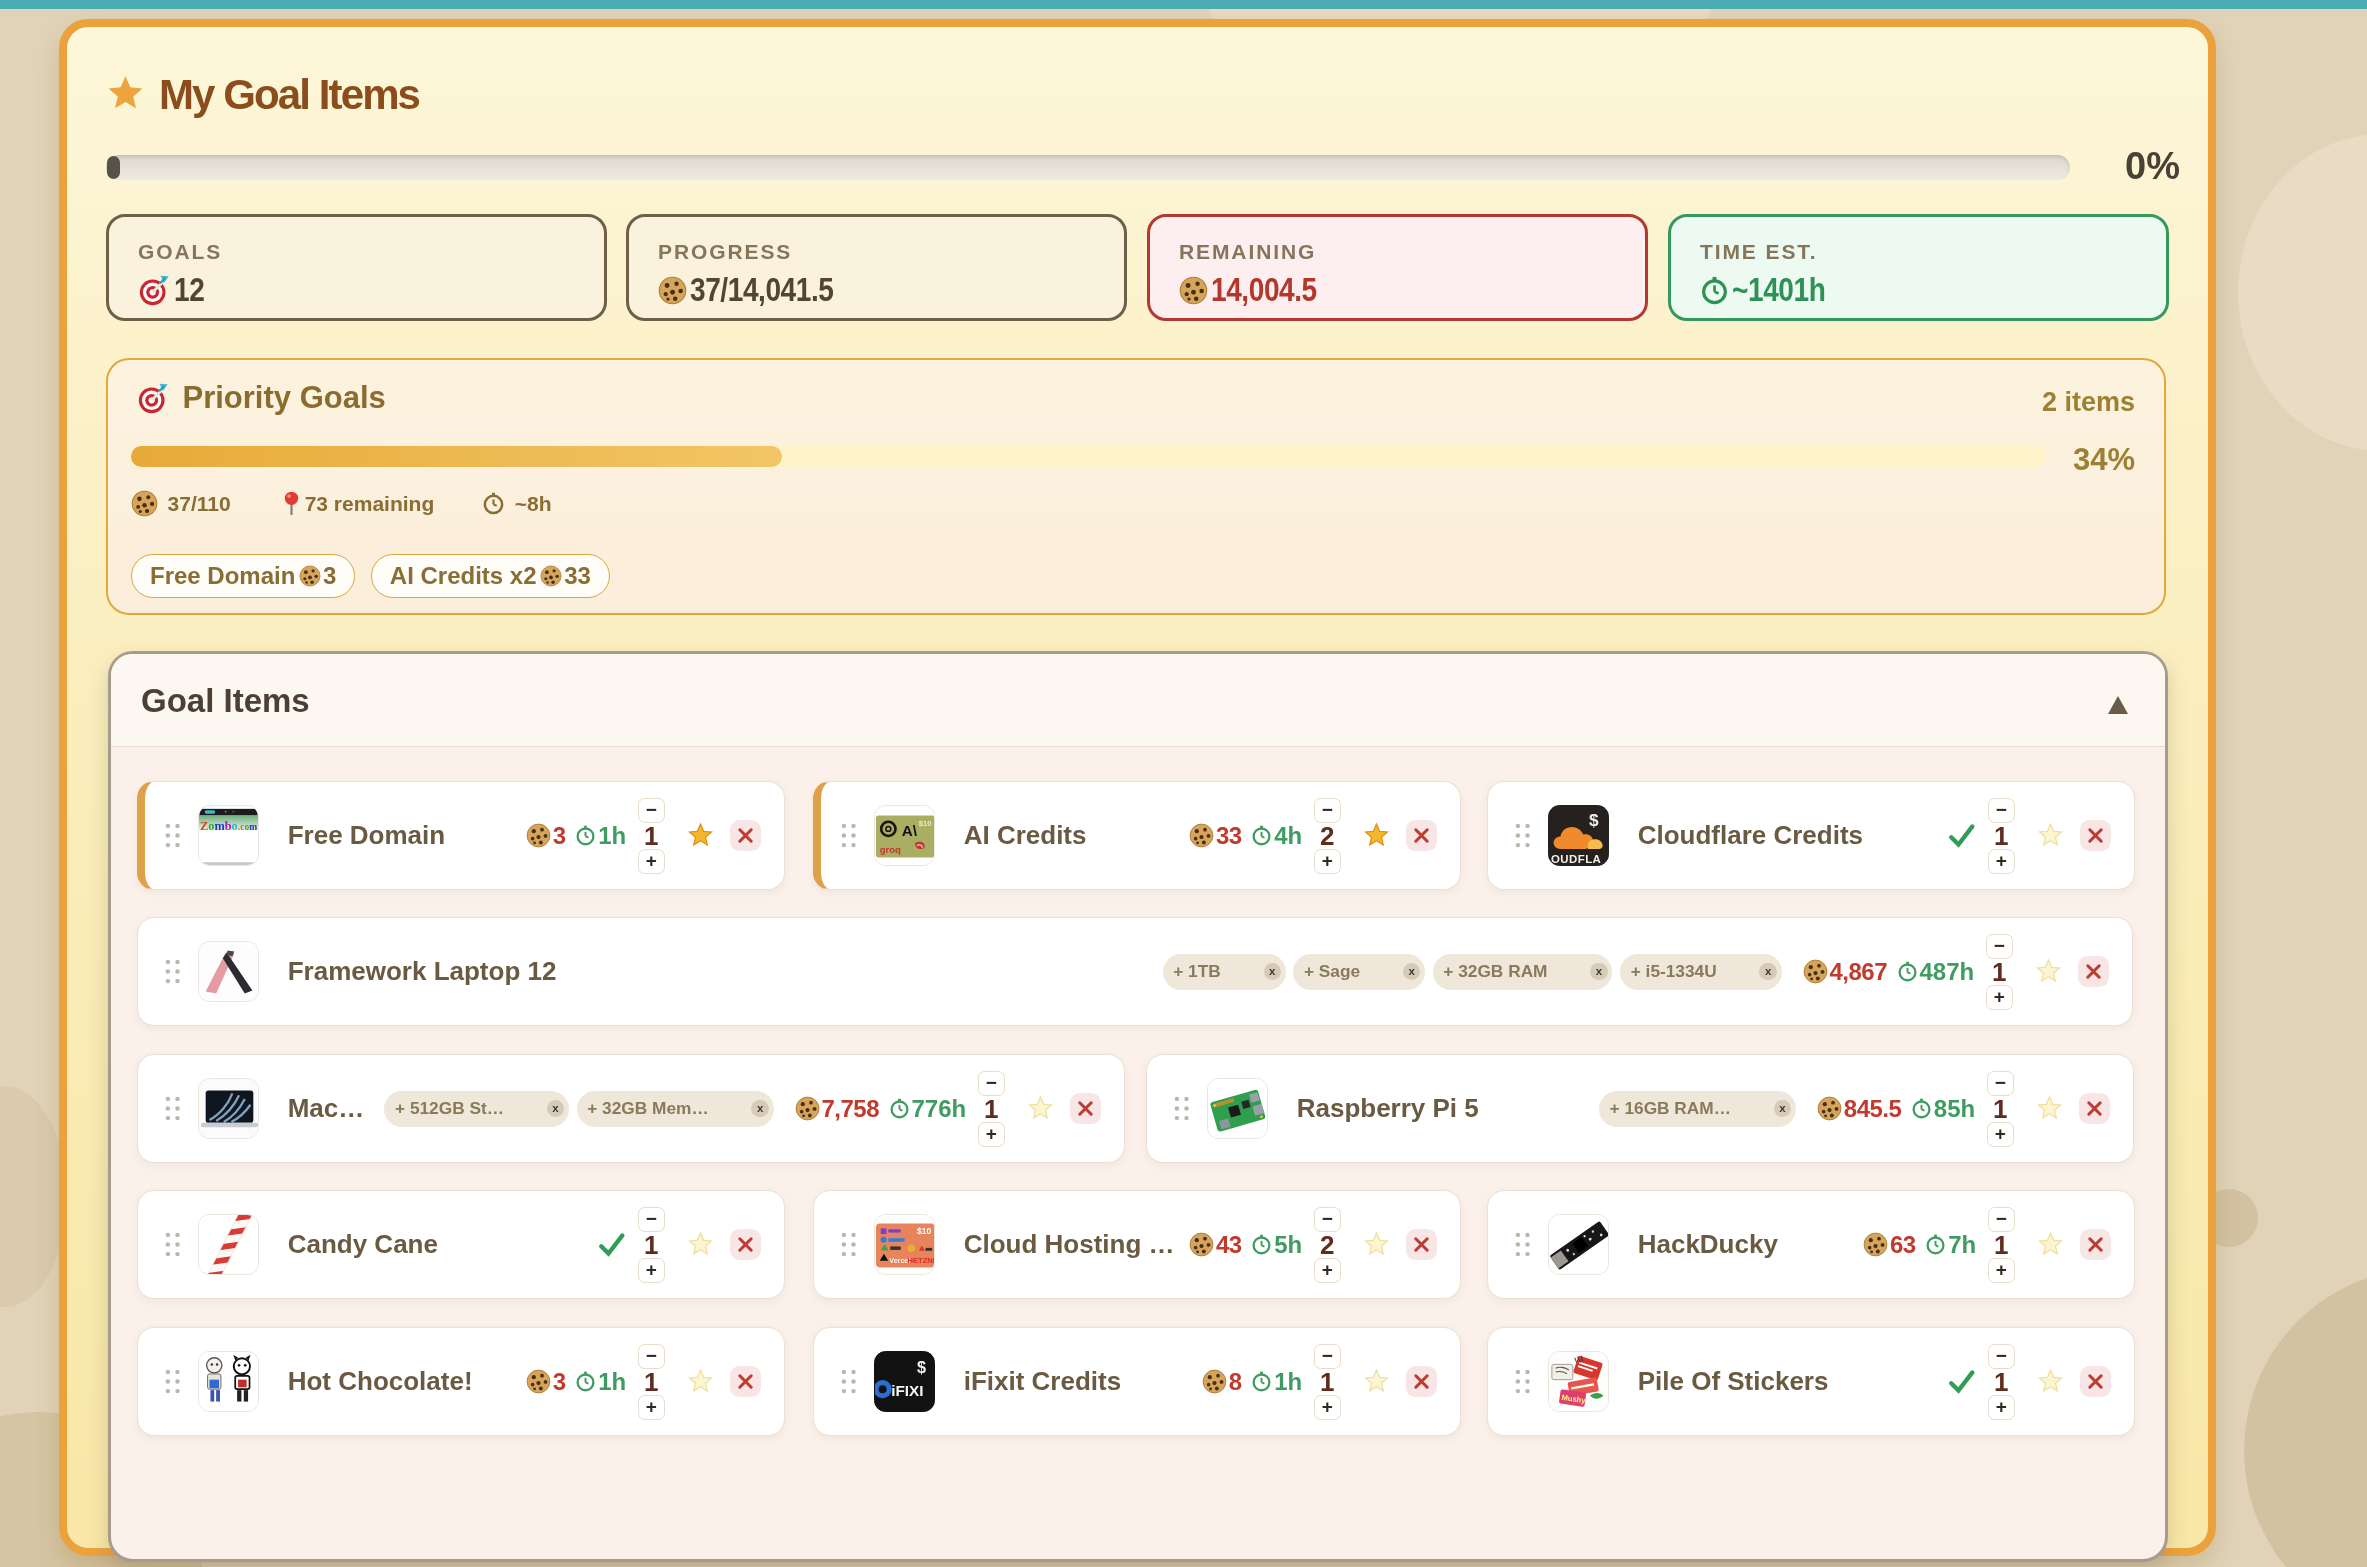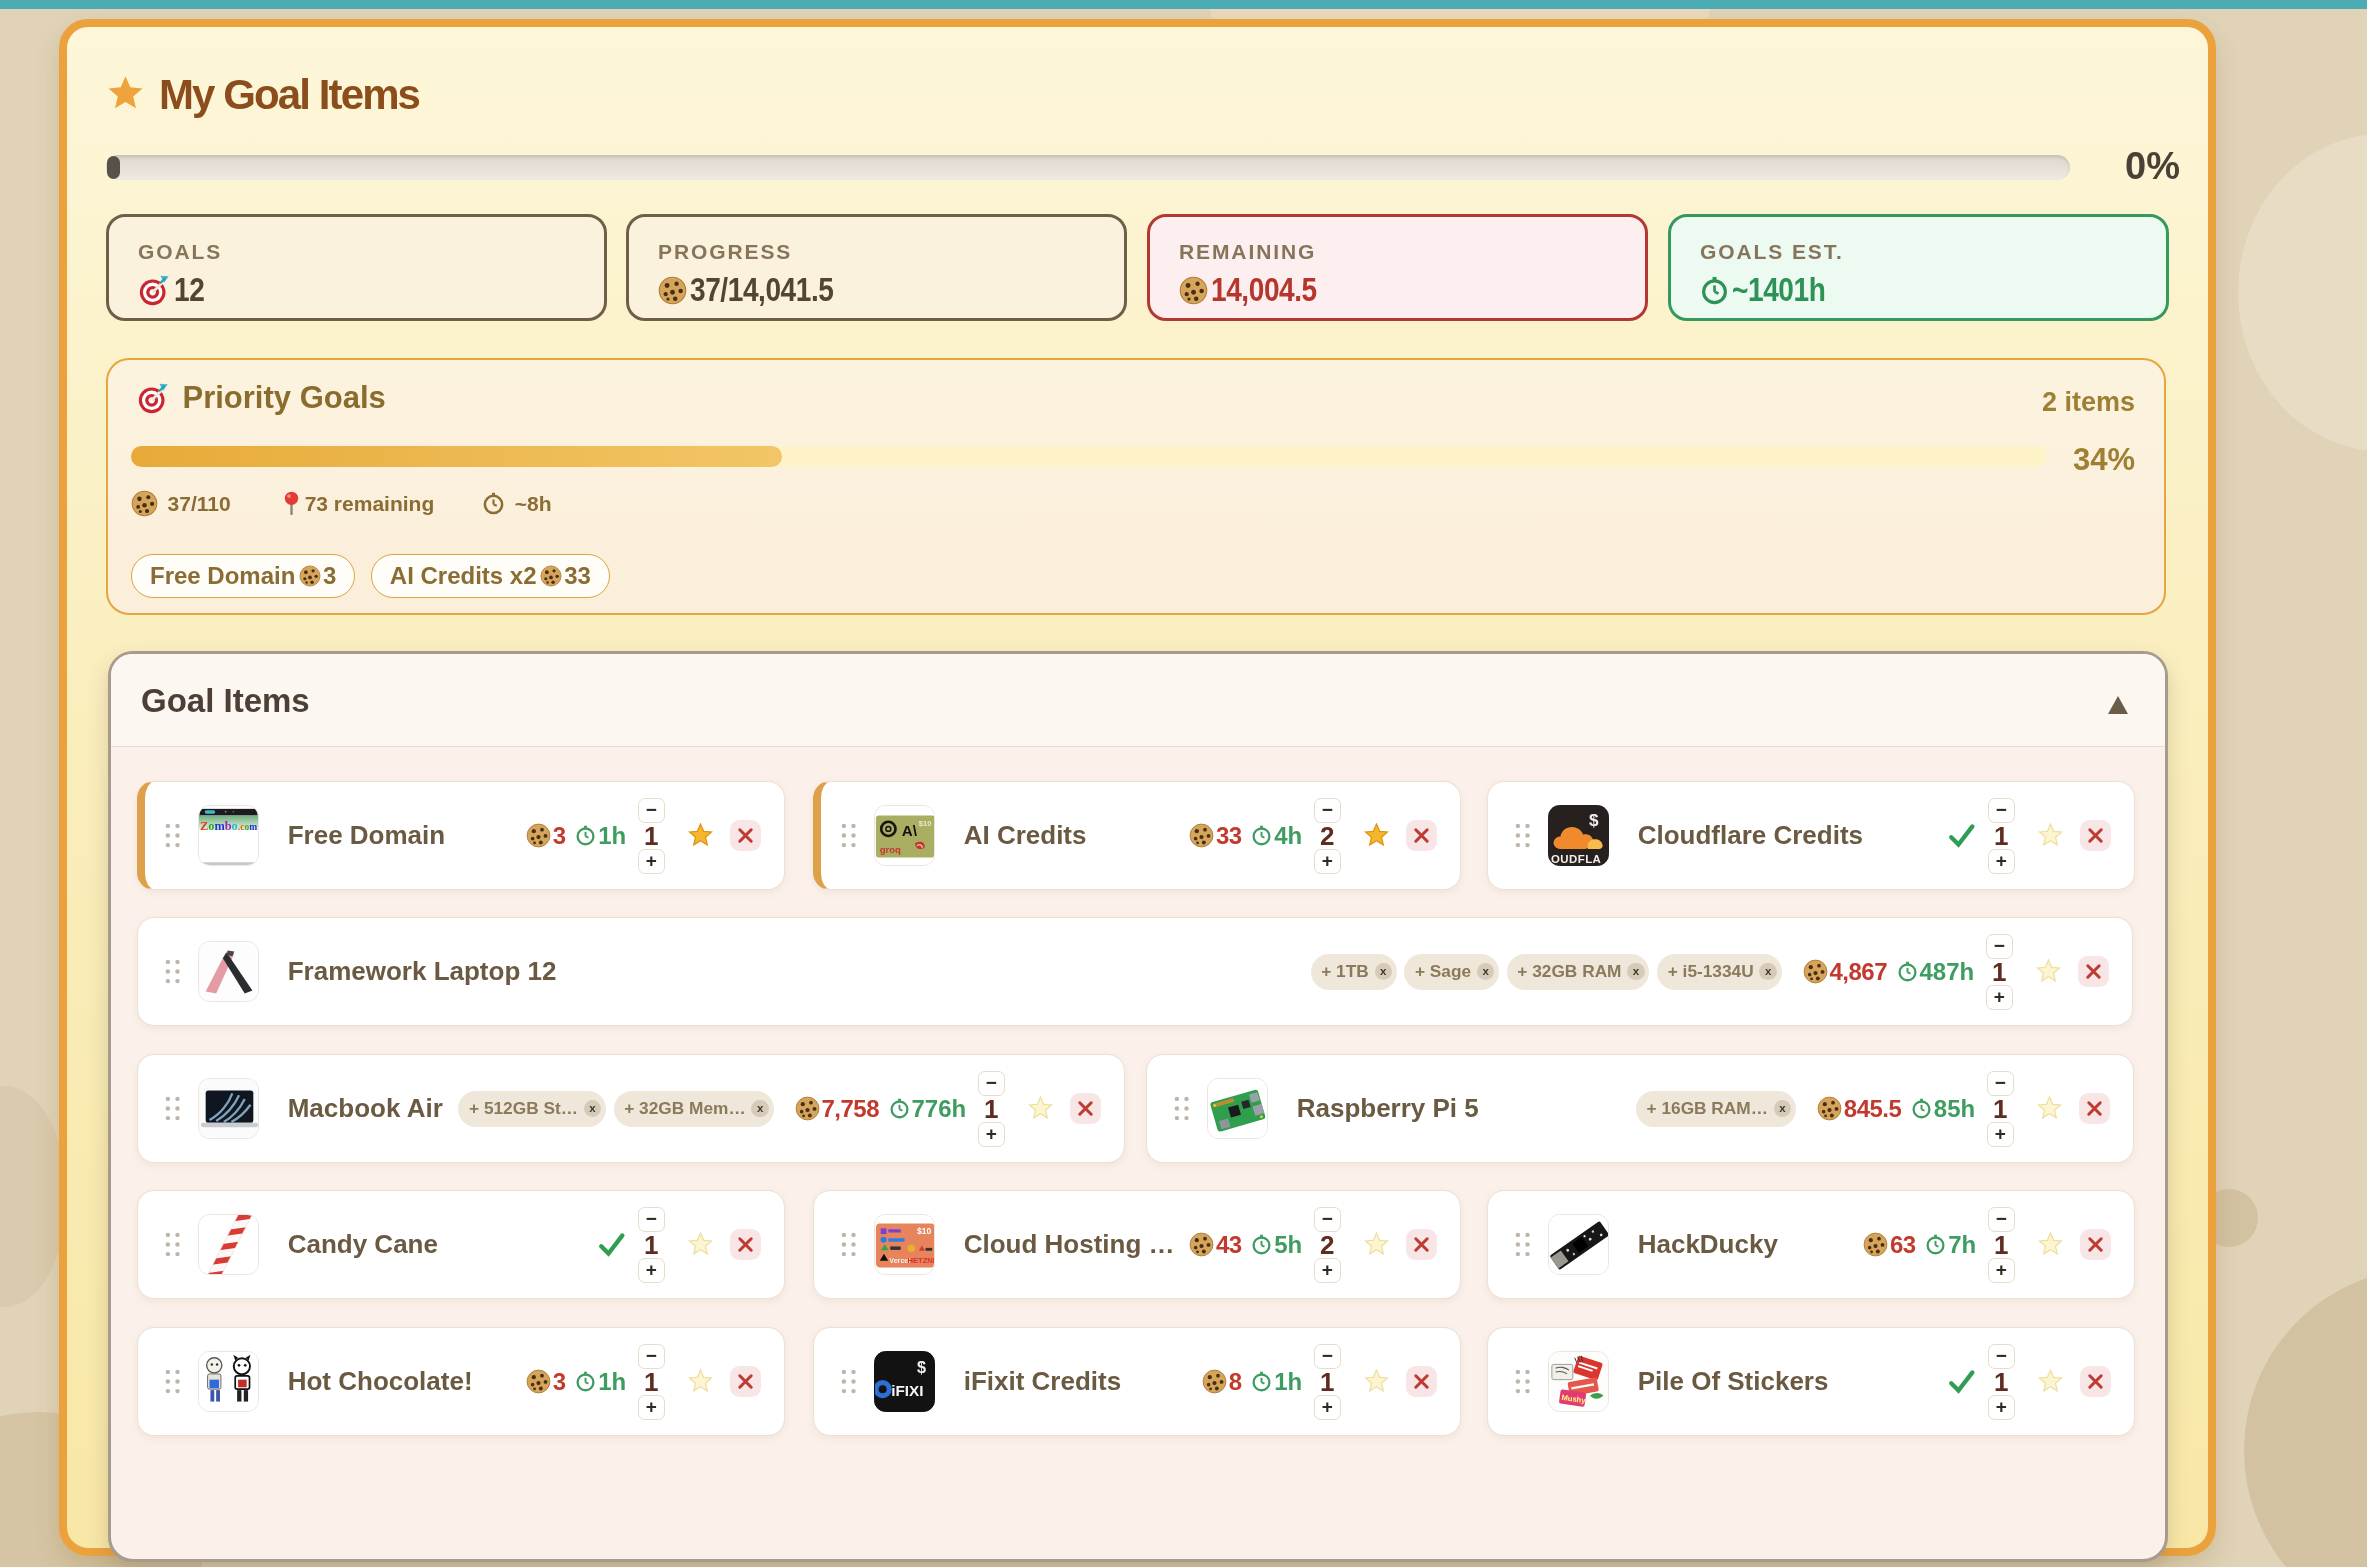--- a/index.html
+++ b/index.html
@@ -50,21 +50,21 @@
 .iname { margin-left:29px; font-size:26px; color:#6b5a42; white-space:nowrap; overflow:hidden; text-overflow:ellipsis; flex:0 1 auto; }
 .ck { display:flex; align-items:center; gap:1.9px; font-size:24px; color:#c23a2d; letter-spacing:-0.5px; flex:0 0 auto; }
 .tm { display:flex; align-items:center; gap:1.9px; margin-left:9.6px; font-size:24px; color:#3f9c61; flex:0 0 auto; }
 .qty { margin-left:11.5px; width:27px; display:flex; flex-direction:column; align-items:center; flex:0 0 auto; }
 .qbox { width:27px; height:25px; border:1.9px solid #e6dcc9; border-radius:6.7px; background:#fff; color:#2e2921;
   font-size:19px; line-height:17.3px; display:flex; align-items:center; justify-content:center; }
 .qnum { height:26px; line-height:27px; font-size:26px; color:#5f2c20; }
 .xbtn { margin-left:17.3px; flex:0 0 31px; width:31px; height:31px; border-radius:9.6px; background:#f8e5e5; color:#b23a30;
   font-size:19px; display:flex; align-items:center; justify-content:center; }
 .tag { height:36px; background:#efe7d9; border-radius:18px; display:flex; align-items:center; padding:0 4.8px 0 10.6px; margin-left:7.7px;
-  font-size:17.3px; color:#8a7a5c; flex:0 0 auto; }
+  font-size:17.3px; color:#8a7a5c; flex:0 0 auto;gap:37px; }
 .tag .xx { width:17.3px; height:17.3px; margin-left:5.8px; border-radius:50%; background:#d6cbb9; color:#3f382e; font-size:11.5px;
   display:flex; align-items:center; justify-content:center; }
 .tags { display:flex; margin-left:auto; flex:0 0 auto; }
 </style>
 </head>
 <body>
 
 <div class="blob" style="left:1210px;top:-48px;width:500px;height:115px;background:#ead9bd;"></div>
 <div class="blob" style="left:2238px;top:134px;width:288px;height:317px;background:#e9dcc4;"></div>
 <div class="blob" style="left:2244px;top:1268px;width:365px;height:365px;background:#d3c2a2;"></div>
@@ -128,21 +128,21 @@
         <circle cx="25" cy="16.5" r="2.5" fill="#4a2e14"></circle>
         <circle cx="16" cy="18" r="2.7" fill="#4a2e14"></circle>
         <circle cx="8.5" cy="20" r="2.3" fill="#4a2e14"></circle>
         <circle cx="19" cy="25" r="2.5" fill="#4a2e14"></circle>
         <circle cx="11" cy="25.5" r="1.8" fill="#4a2e14"></circle>
       </svg>
       <span>14,004.5</span>
     </div>
 </div>
 <div class="stat green" style="left:1668px;">
-  <div class="lb">GOALS EST.</div>
+  <div class="lb">TIME EST.</div>
   <div class="vl">
       <svg width="29" height="29" viewBox="0 0 24 24" style="flex:0 0 auto;">
         <circle cx="12" cy="13" r="9" fill="none" stroke="#2e9156" stroke-width="2.6"></circle>
         <rect x="10.4" y="0.8" width="3.2" height="2.6" fill="#2e9156"></rect>
         <line x1="12" y1="13" x2="12" y2="7.8" stroke="#2e9156" stroke-width="2.2"></line>
         <line x1="12" y1="13" x2="15.4" y2="14.4" stroke="#2e9156" stroke-width="2.2"></line>
       </svg>
       <span>~1401h</span>
     </div>
 </div>

